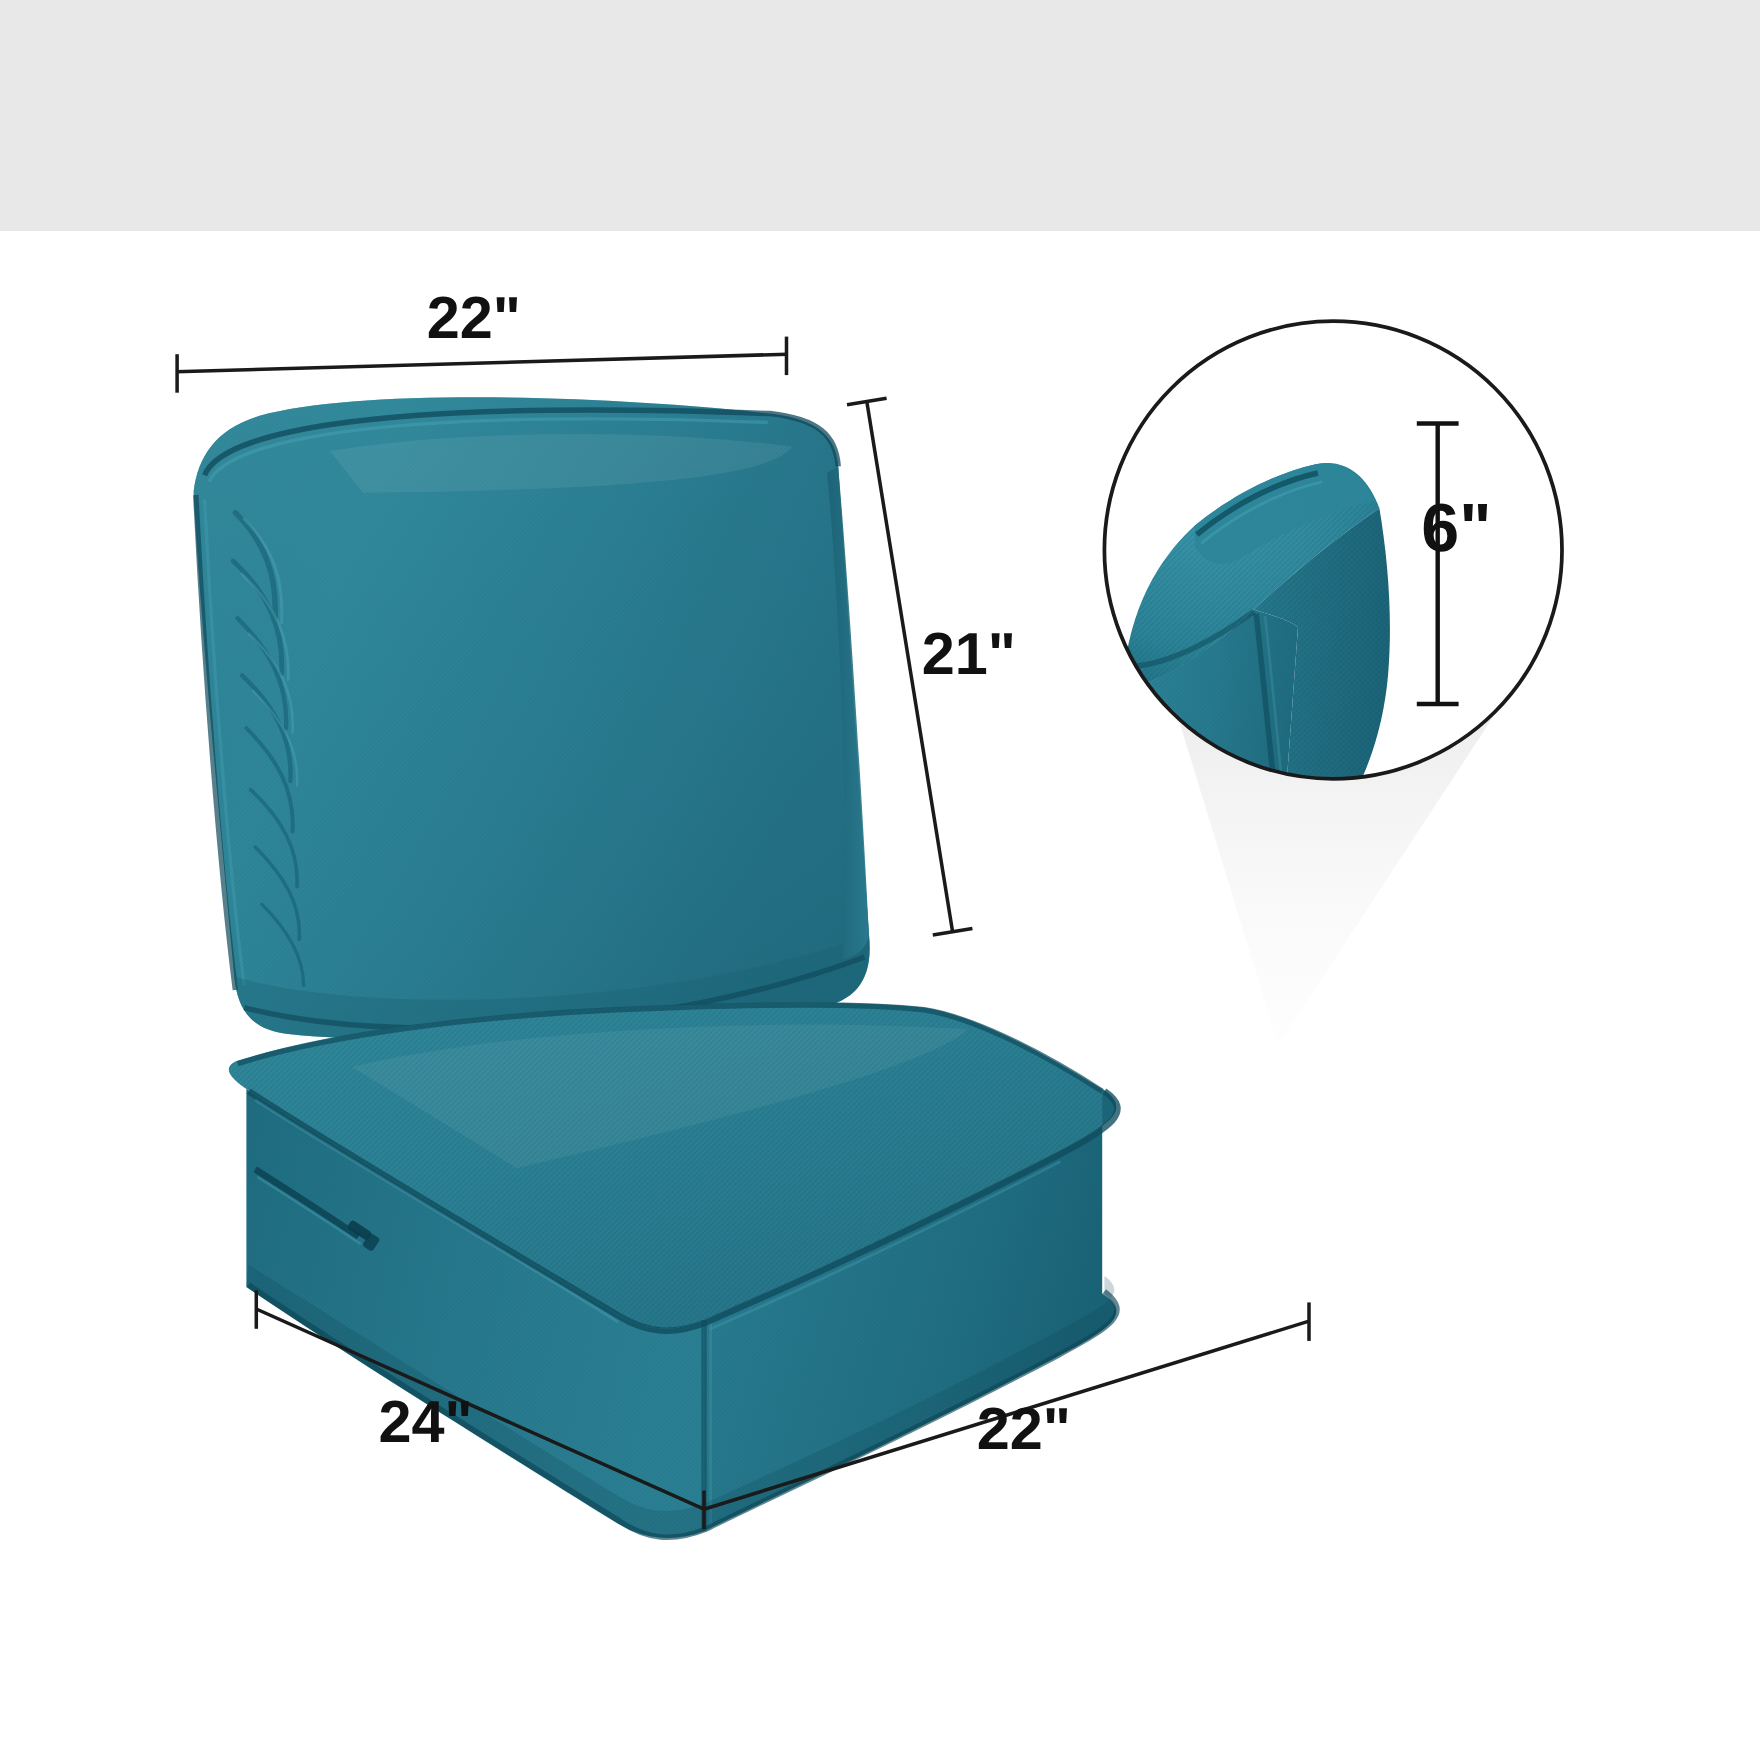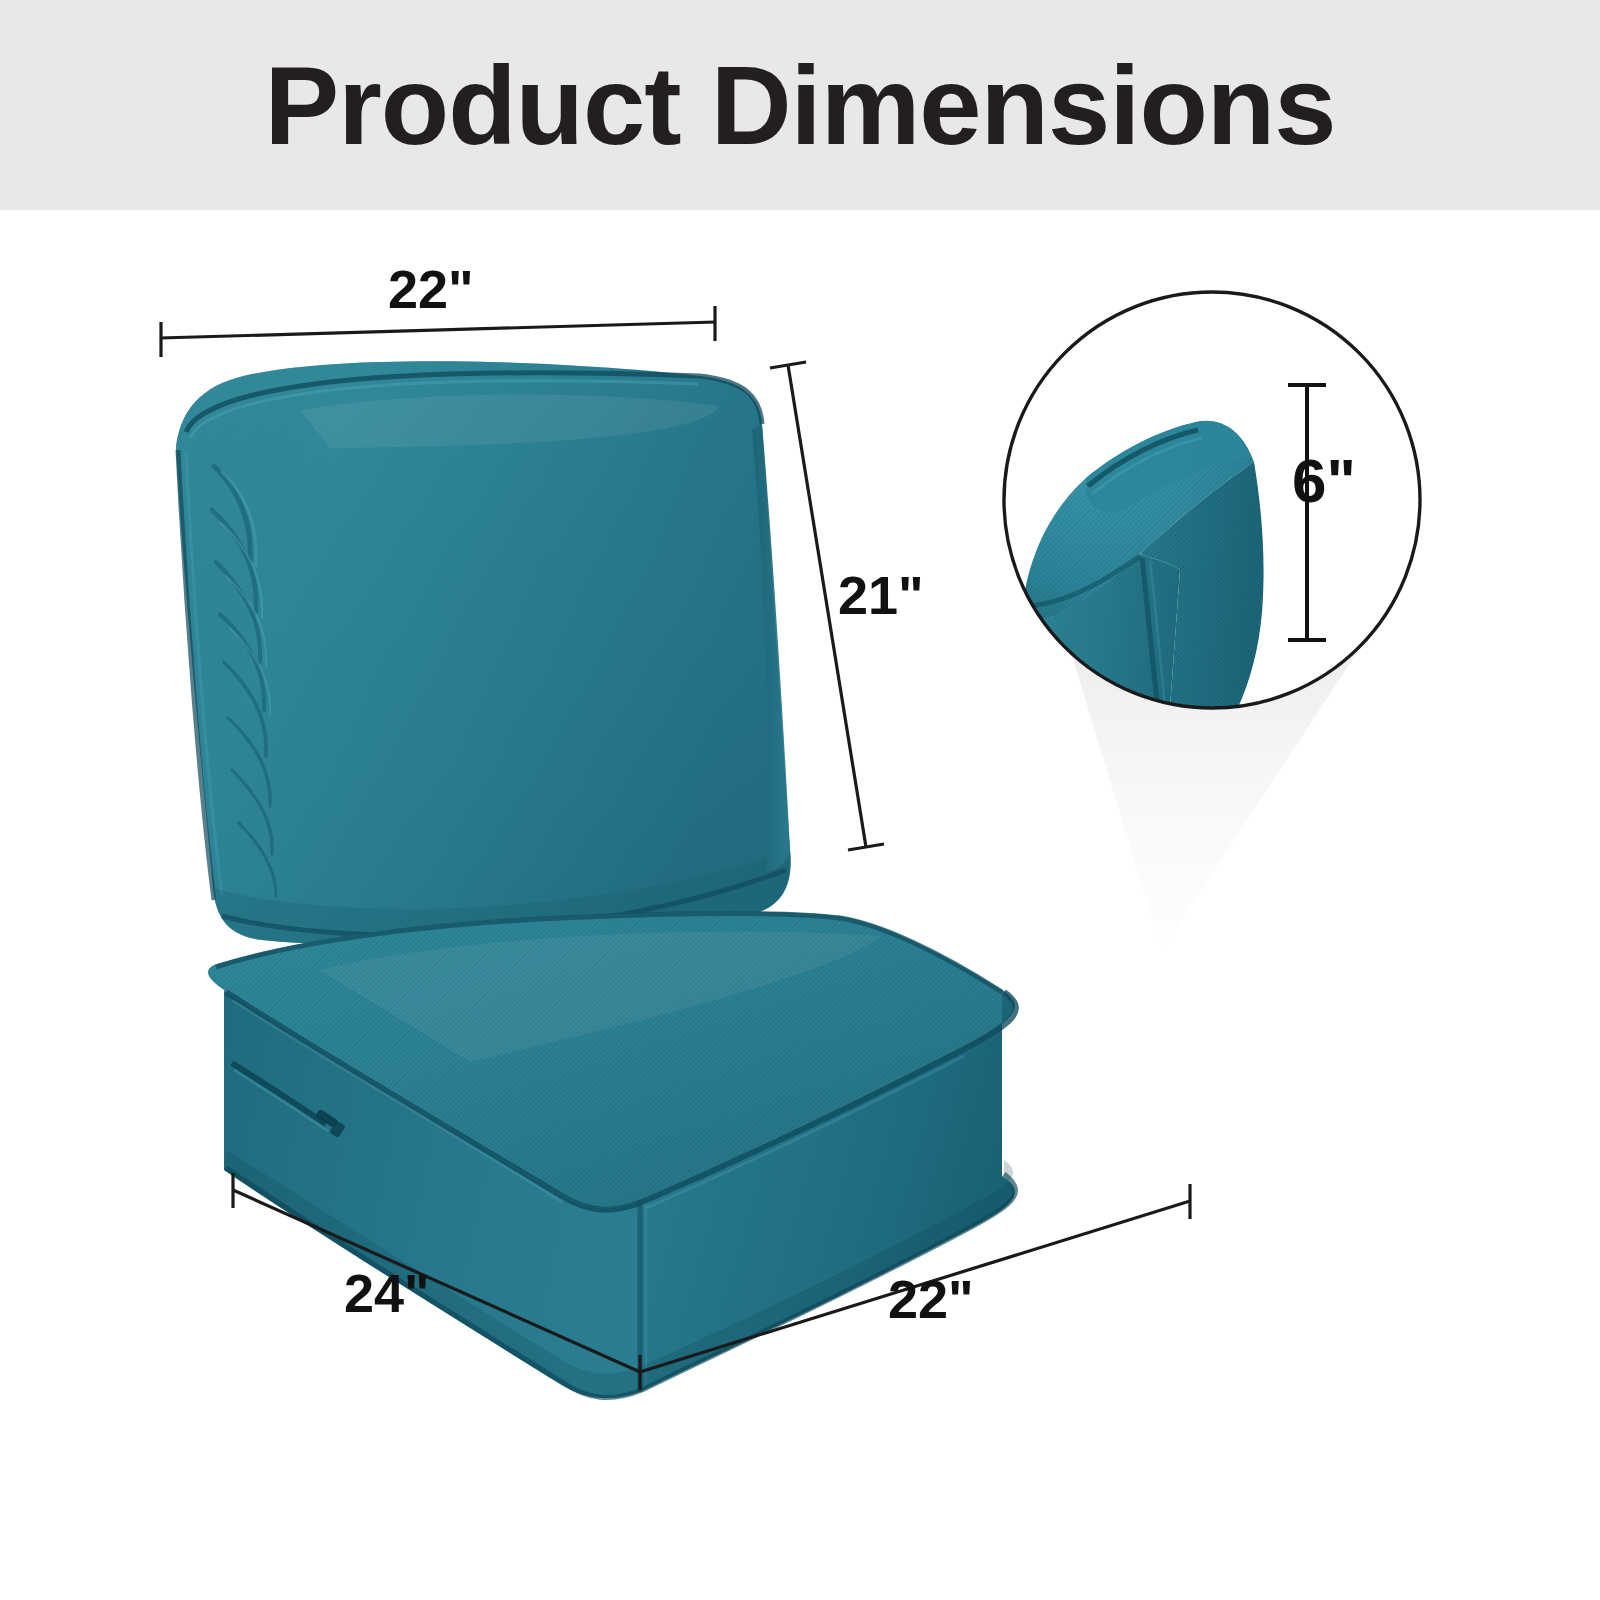--- a/index.html
+++ b/index.html
@@ -50,21 +50,20 @@
 
   
   .footer{position:absolute;left:0;top:1440px;width:1600px;height:160px;background:#fff;}
 </style>
 </head>
 <body>
 
 <div id="page">
 
   <div class="header-band"></div>
-  <div class="header-title">Product Dimensions</div>
 
   <div class="stage">
     <svg width="1600" height="1230" viewBox="0 0 1600 1230" xmlns="http://www.w3.org/2000/svg">
       <defs>
 
         <linearGradient id="gBackFront" x1="0" y1="0" x2="1" y2="0.35">
           <stop offset="0%" stop-color="#2c7e92"></stop>
           <stop offset="28%" stop-color="#2f8699"></stop>
           <stop offset="62%" stop-color="#2a7c90"></stop>
           <stop offset="100%" stop-color="#236e83"></stop>

